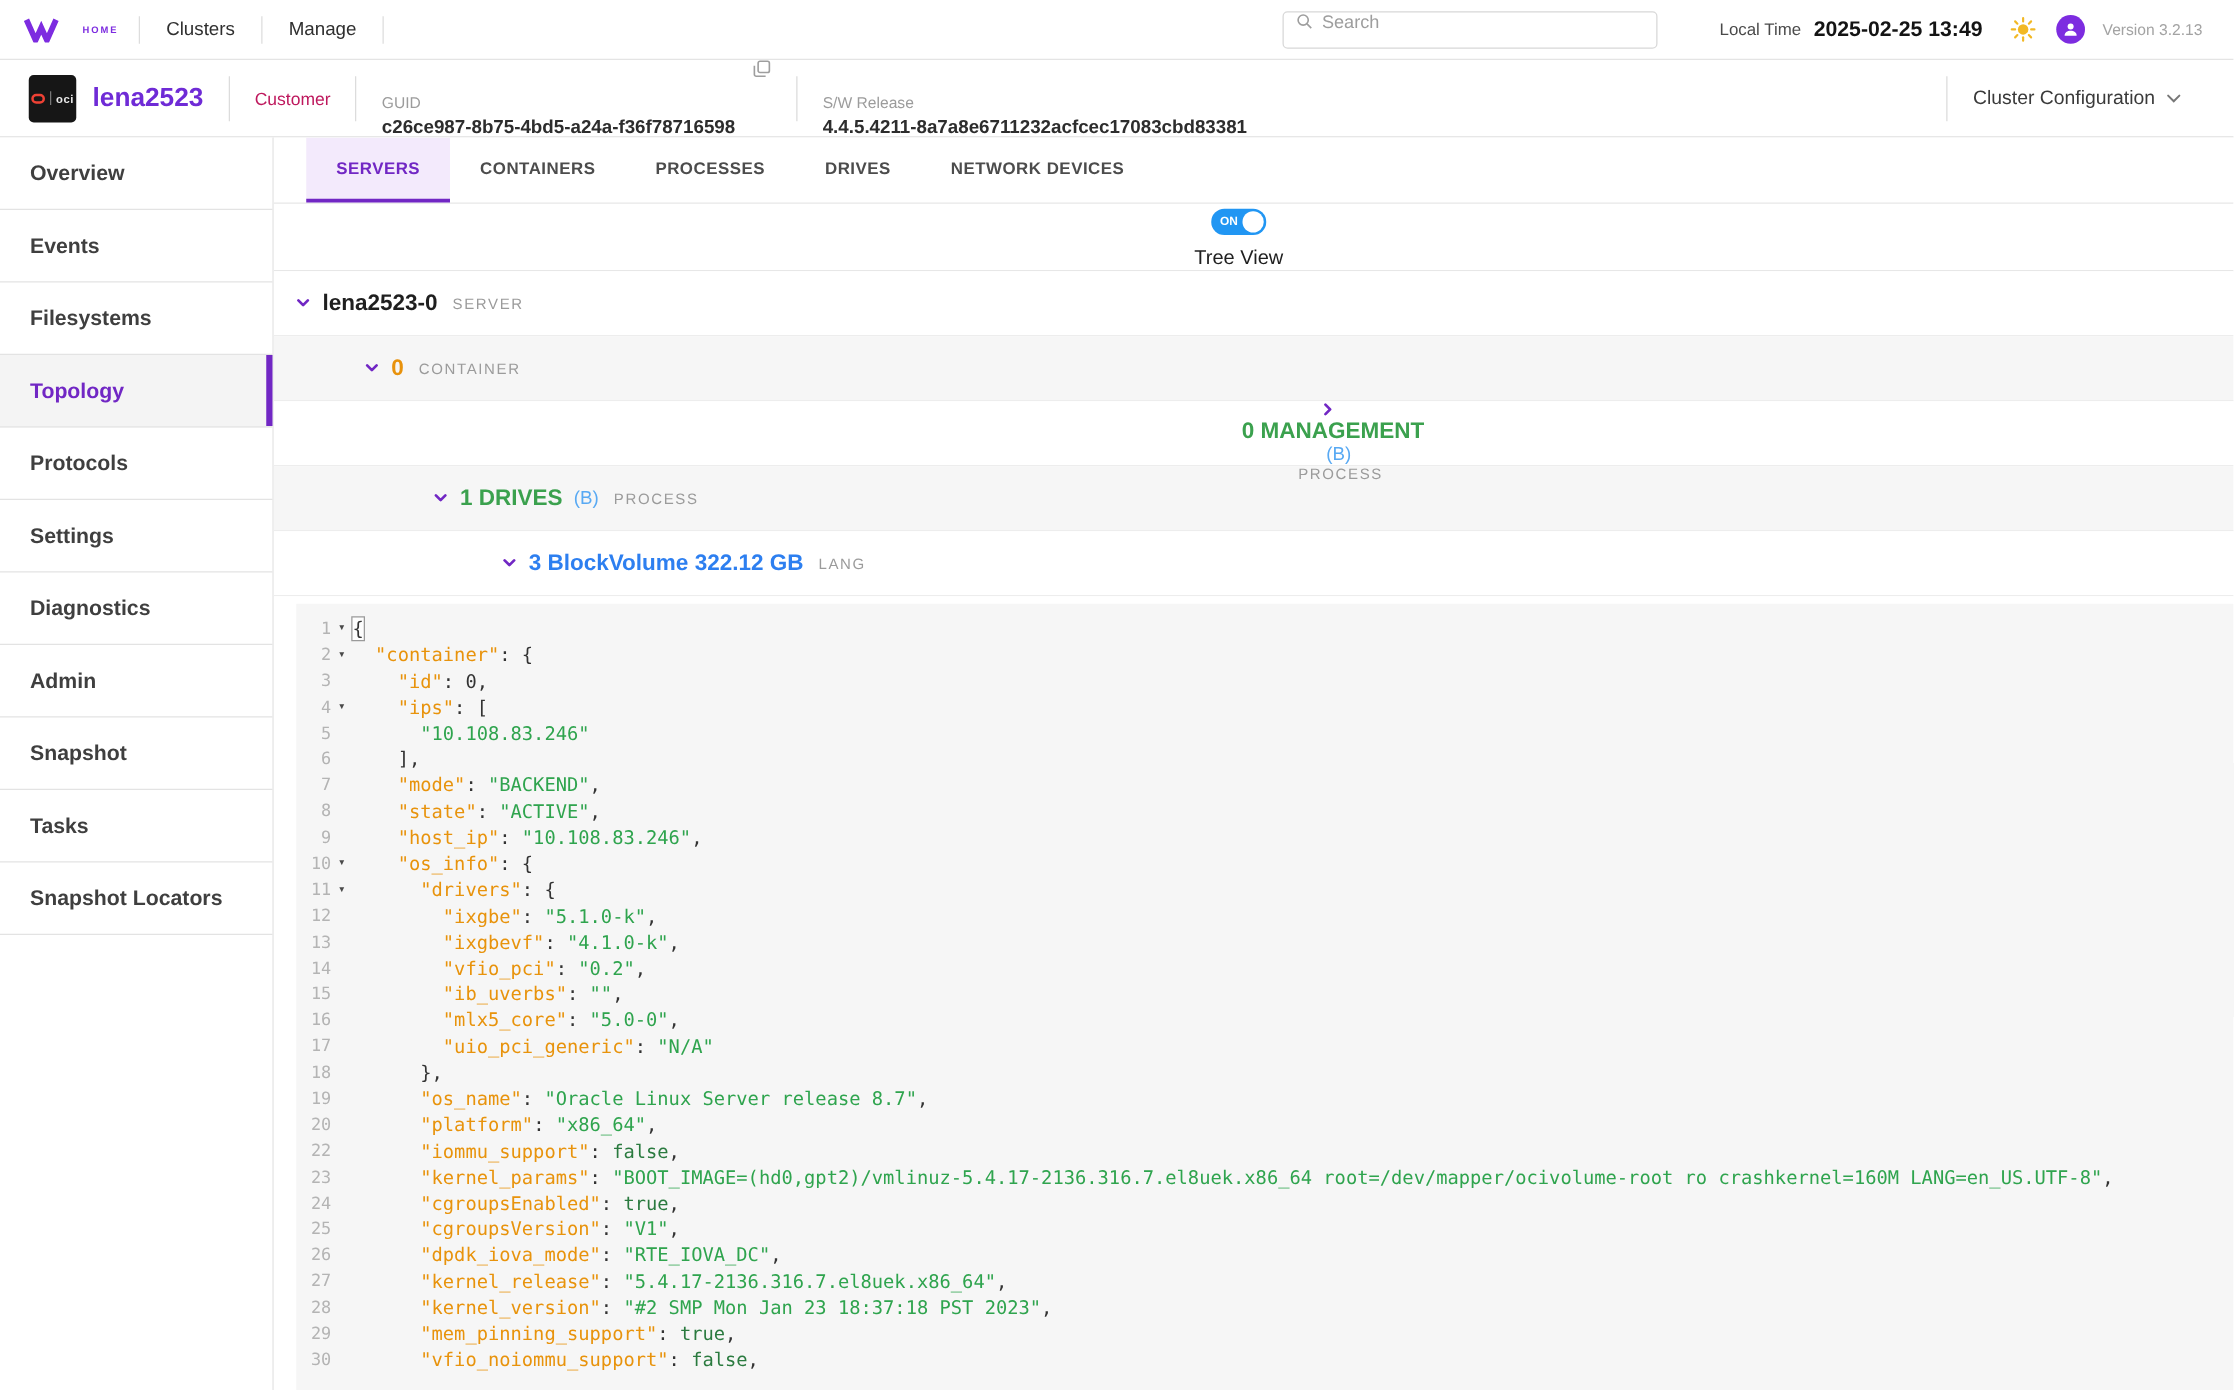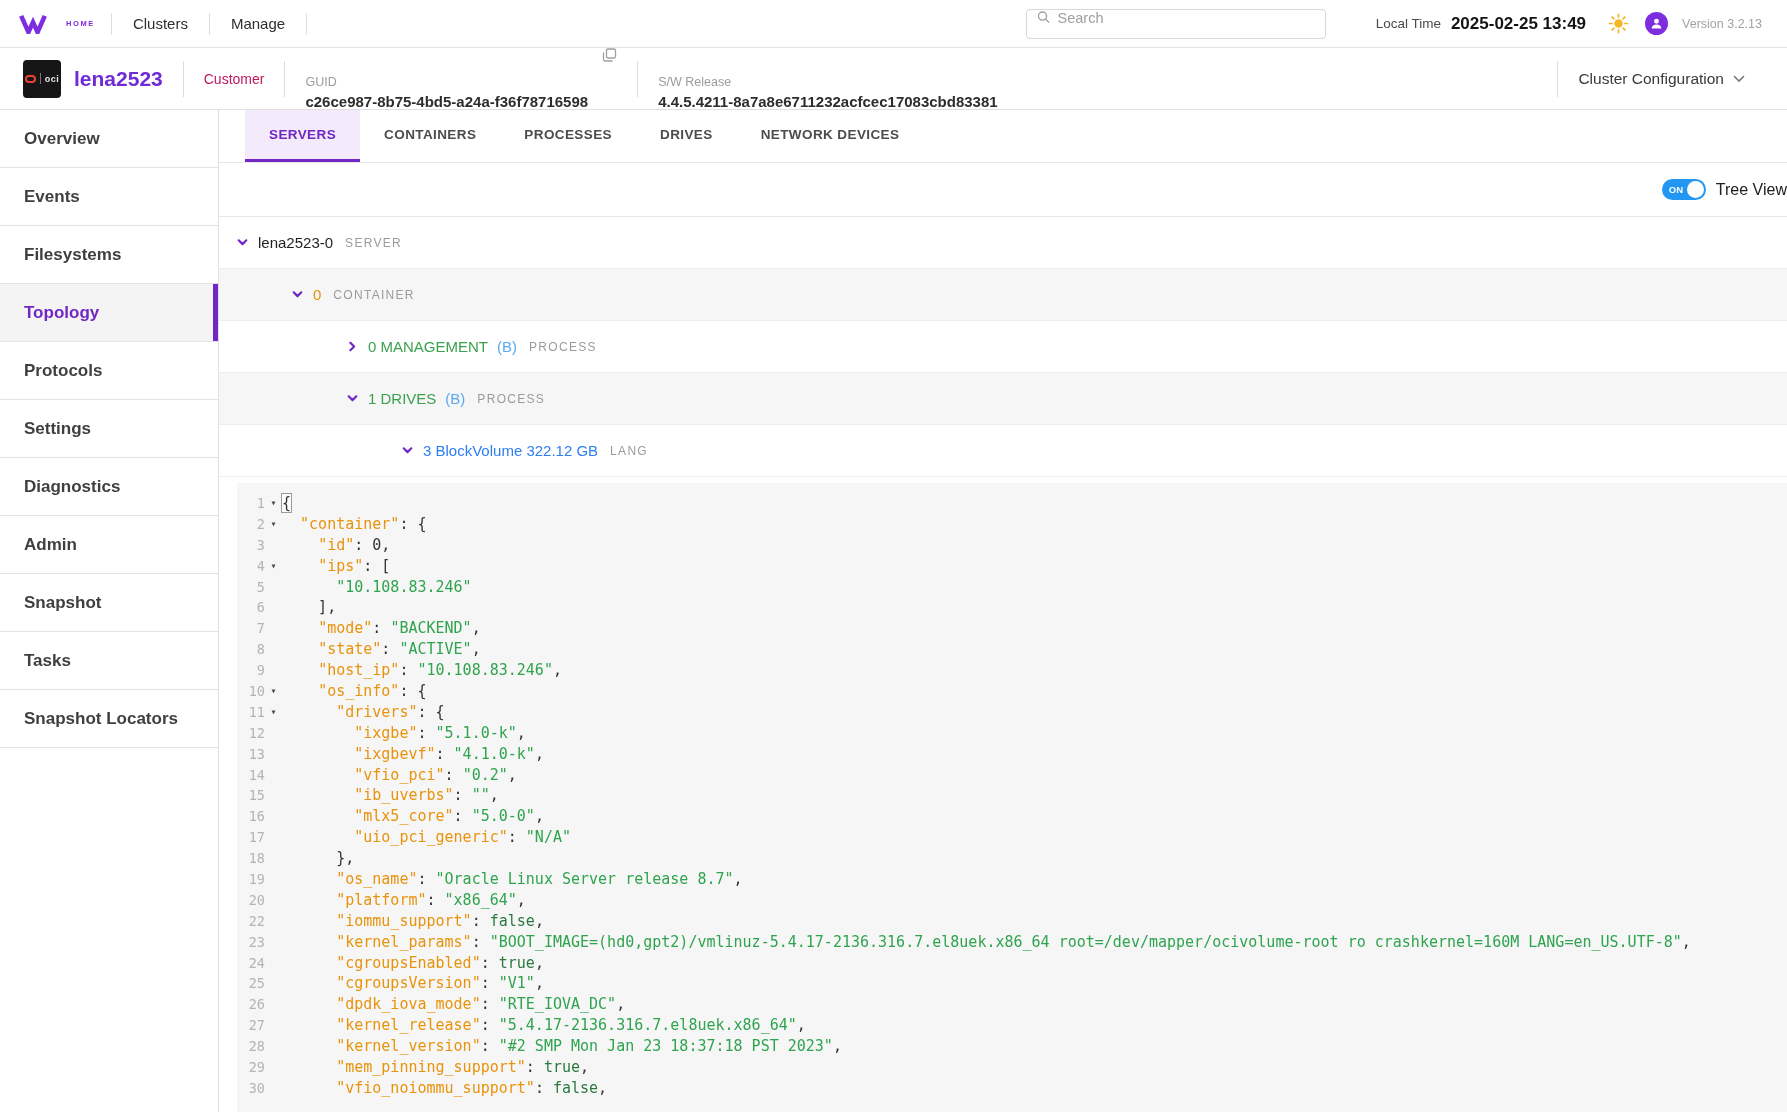--- a/index.html
+++ b/index.html
@@ -53,33 +53,33 @@
                border-bottom:1px solid #e3e3e3; font-size:17px; font-weight:700; color:#3f3f3f; cursor:pointer; }
   .side-item.active { color:#7127c4; background:#f4f4f4; box-shadow:inset -5px 0 0 #7127c4; }
 
   .main { flex:1; display:flex; flex-direction:column; overflow:hidden; background:#fff; }
   .tabs { height:53px; display:flex; align-items:stretch; border-bottom:1px solid #e7e7e7; padding-left:26px; }
   .tab { display:flex; align-items:center; padding:0 24px; font-size:13.5px; font-weight:700;
          letter-spacing:.4px; color:#4c4c4c; border-bottom:3px solid transparent; cursor:pointer; }
   .tab.active { color:#7127c4; background:#f3eafc; border-bottom-color:#7127c4; }
 
   .toggle-row { height:54px; display:flex; align-items:center; justify-content:flex-end;
-                gap:10px; border-bottom:1px solid #e7e7e7; }
+                gap:10px; padding-right:24px; border-bottom:1px solid #e7e7e7;flex-direction:column; }
   .switch { position:relative; width:44px; height:21px; border-radius:11px; background:#2196f3;
             display:flex; align-items:center; cursor:pointer; flex-shrink:0; }
   .switch .on-txt { color:#fff; font-size:9.5px; font-weight:700; margin-left:7px; }
   .switch .knob { position:absolute; right:2px; width:17px; height:17px; border-radius:50%; background:#fff; }
   .toggle-label { font-size:16px; color:#202020; }
 
   .trow { height:52px; display:flex; align-items:center; border-bottom:1px solid #ededed;
           background:#fff; cursor:pointer; }
   .trow.alt { background:#f6f6f6; }
   .tchev { display:flex; margin-right:9px; cursor:pointer; }
   .tchev.collapsed { transform:rotate(-90deg); }
-  .tname { font-size:15px; font-weight:400; }
+  .tname { font-size:18px; font-weight:700; }
   .c-dark { color:#1f1f1f; } .c-orange { color:#e8920c; }
   .c-green { color:#3ba14e; } .c-blue { color:#2d7ff0; }
   .tbadge { margin-left:9px; font-size:15px; color:#58a9f3; font-weight:500; }
   .ttype { margin-left:12px; font-size:12px; color:#9b9b9b; letter-spacing:1.3px; }
 
   .code-gap { height:6px; background:#fff; }
   .code { flex:1; margin-left:18px; background:#f6f6f6; padding-top:10px; overflow:hidden;
           font-family:"DejaVu Sans Mono", monospace; }
   .cl { display:flex; height:20.9px; line-height:20.9px; font-size:15px; }
   .ln { width:28px; text-align:right; color:#b4b4b4; font-size:13.5px; flex-shrink:0; }
@@ -256,21 +256,21 @@
           <div class="trow alt" style="padding-left: 72px;">
     <span class="tchev">
       <svg width="13" height="13" viewBox="0 0 12 12">
         <path d="M2.5 4 L6 7.5 L9.5 4" stroke="#7127c4" stroke-width="2" fill="none" stroke-linecap="round" stroke-linejoin="round"></path>
       </svg>
     </span>
     <span class="tname c-orange">0</span>
 
     <span class="ttype">CONTAINER</span>
   </div>
-          <div class="trow" style="padding-left: 127px;">
+          <div class="trow" style="padding-left: 127px; flex-direction: column;">
     <span class="tchev collapsed">
       <svg width="13" height="13" viewBox="0 0 12 12">
         <path d="M2.5 4 L6 7.5 L9.5 4" stroke="#7127c4" stroke-width="2" fill="none" stroke-linecap="round" stroke-linejoin="round"></path>
       </svg>
     </span>
     <span class="tname c-green">0 MANAGEMENT</span>
     <span class="tbadge">(B)</span>
     <span class="ttype">PROCESS</span>
   </div>
           <div class="trow alt" style="padding-left: 127px;">

